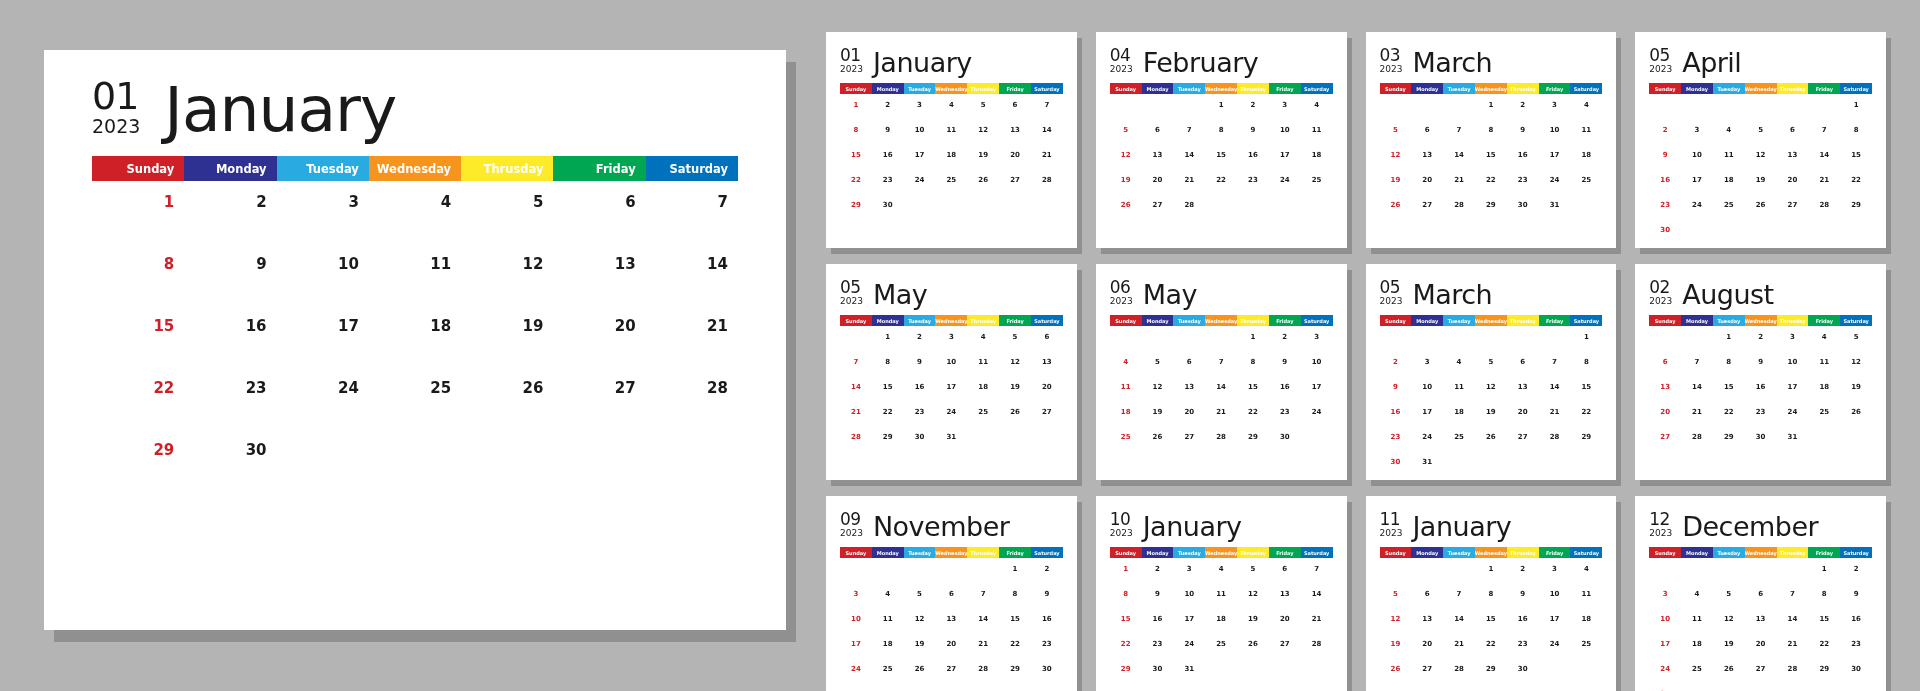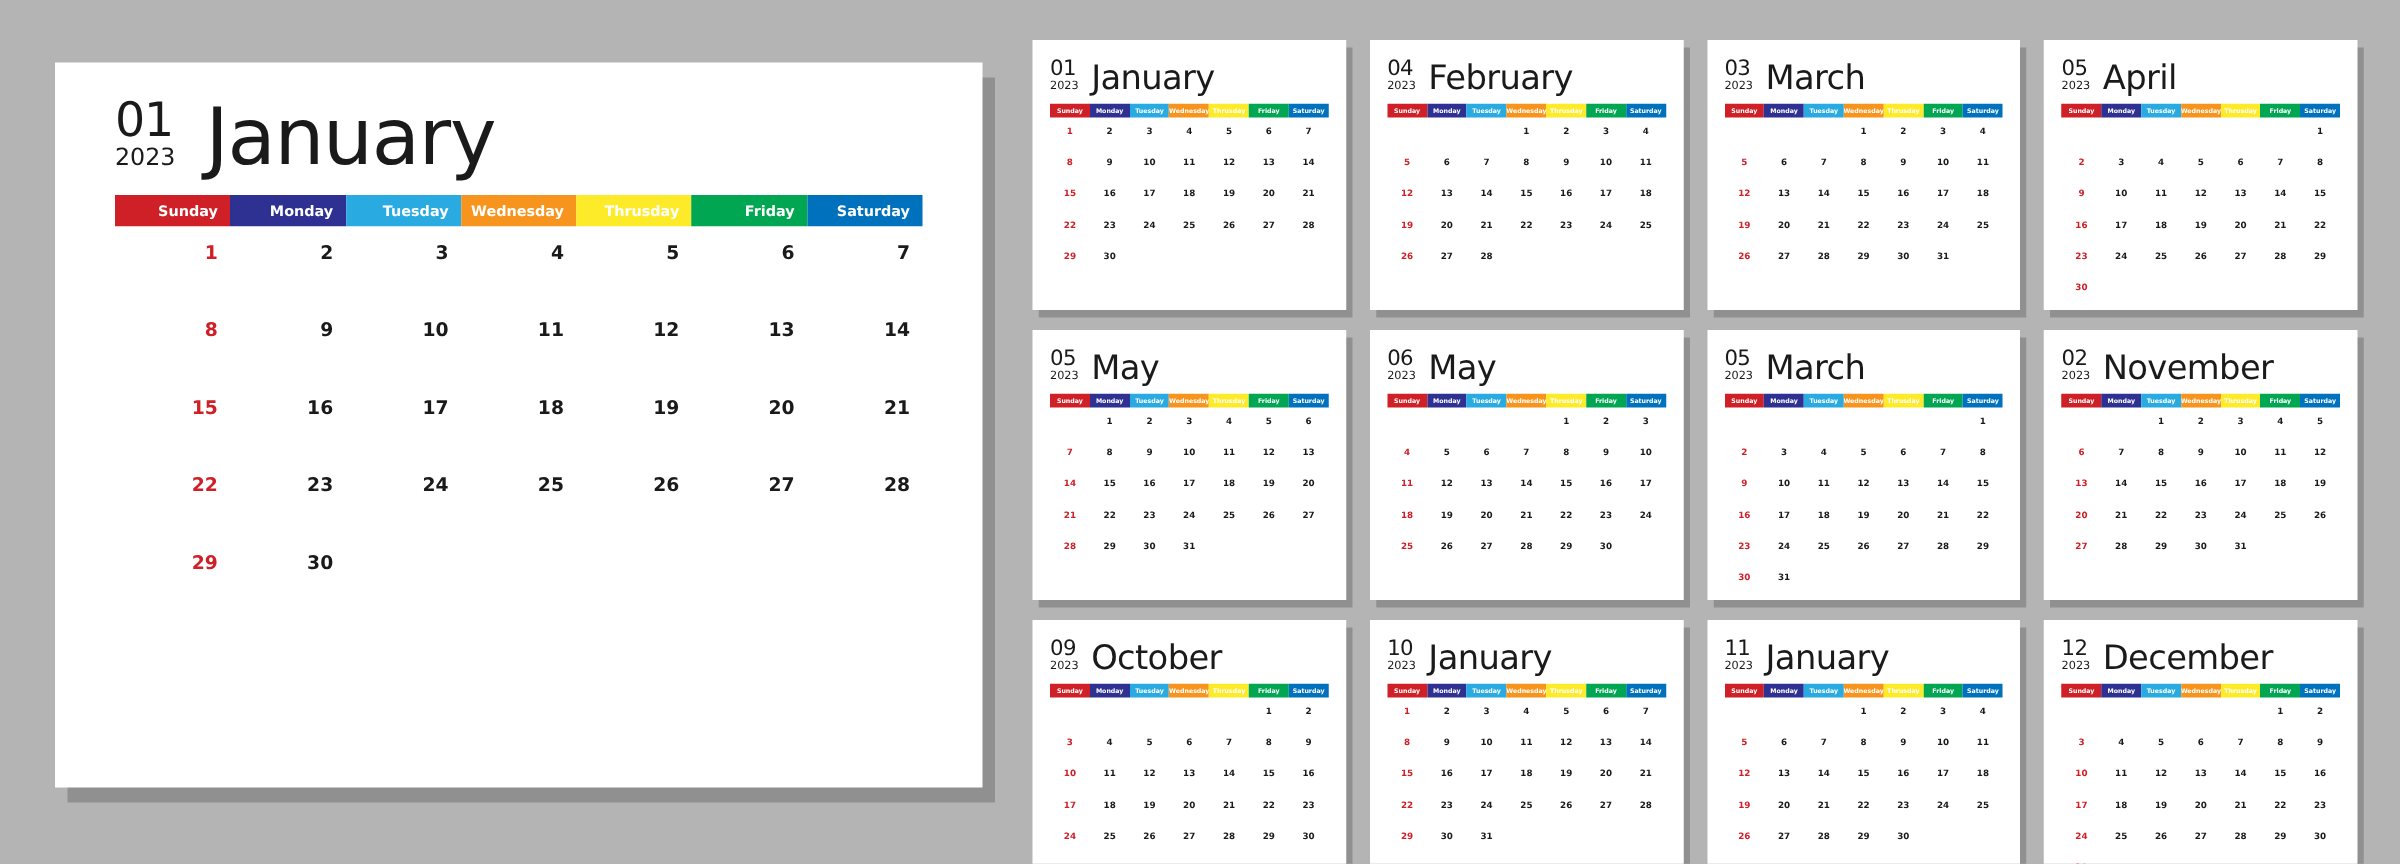--- a/index.html
+++ b/index.html
@@ -576,21 +576,21 @@
         <div class="dcell empty"></div>
         <div class="dcell empty"></div>
       </div>
     </div>
     <div class="mini">
       <div class="mini-head">
         <div class="mini-num">
           <span class="mnum">02</span>
           <span class="myear">2023</span>
         </div>
-        <div class="mini-name">November</div>
+        <div class="mini-name">August</div>
       </div>
       <div class="mini-daybar">
         <div class="daycell" style="background: rgb(207, 32, 39);">Sunday</div>
         <div class="daycell" style="background: rgb(46, 49, 146);">Monday</div>
         <div class="daycell" style="background: rgb(41, 171, 226);">Tuesday</div>
         <div class="daycell" style="background: rgb(247, 148, 30);">Wednesday</div>
         <div class="daycell" style="background: rgb(253, 235, 42);">Thrusday</div>
         <div class="daycell" style="background: rgb(0, 166, 81);">Friday</div>
         <div class="daycell" style="background: rgb(0, 113, 188);">Saturday</div>
       </div>
@@ -631,21 +631,21 @@
         <div class="dcell empty"></div>
         <div class="dcell empty"></div>
       </div>
     </div>
     <div class="mini">
       <div class="mini-head">
         <div class="mini-num">
           <span class="mnum">09</span>
           <span class="myear">2023</span>
         </div>
-        <div class="mini-name">October</div>
+        <div class="mini-name">November</div>
       </div>
       <div class="mini-daybar">
         <div class="daycell" style="background: rgb(207, 32, 39);">Sunday</div>
         <div class="daycell" style="background: rgb(46, 49, 146);">Monday</div>
         <div class="daycell" style="background: rgb(41, 171, 226);">Tuesday</div>
         <div class="daycell" style="background: rgb(247, 148, 30);">Wednesday</div>
         <div class="daycell" style="background: rgb(253, 235, 42);">Thrusday</div>
         <div class="daycell" style="background: rgb(0, 166, 81);">Friday</div>
         <div class="daycell" style="background: rgb(0, 113, 188);">Saturday</div>
       </div>

